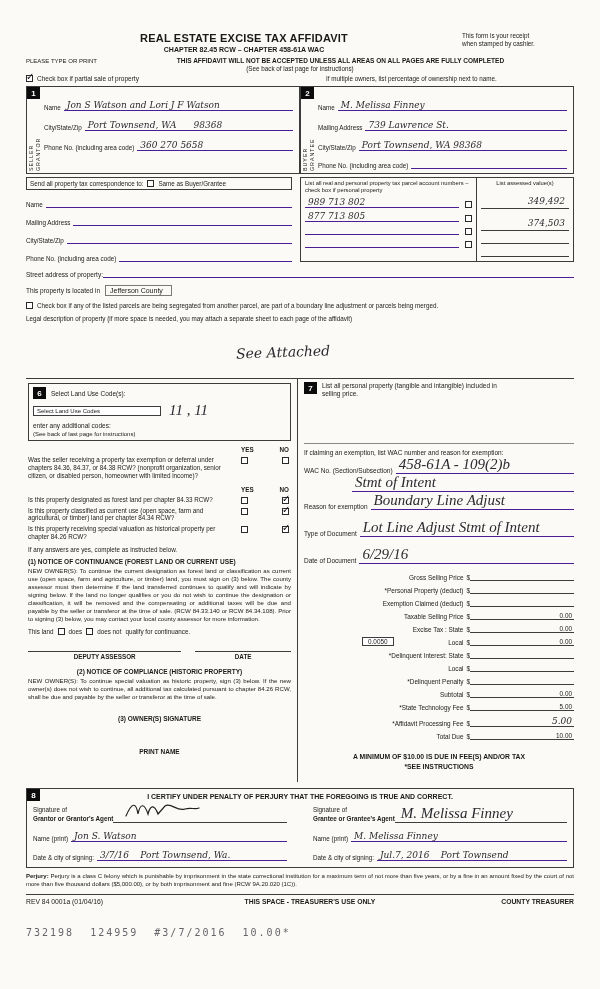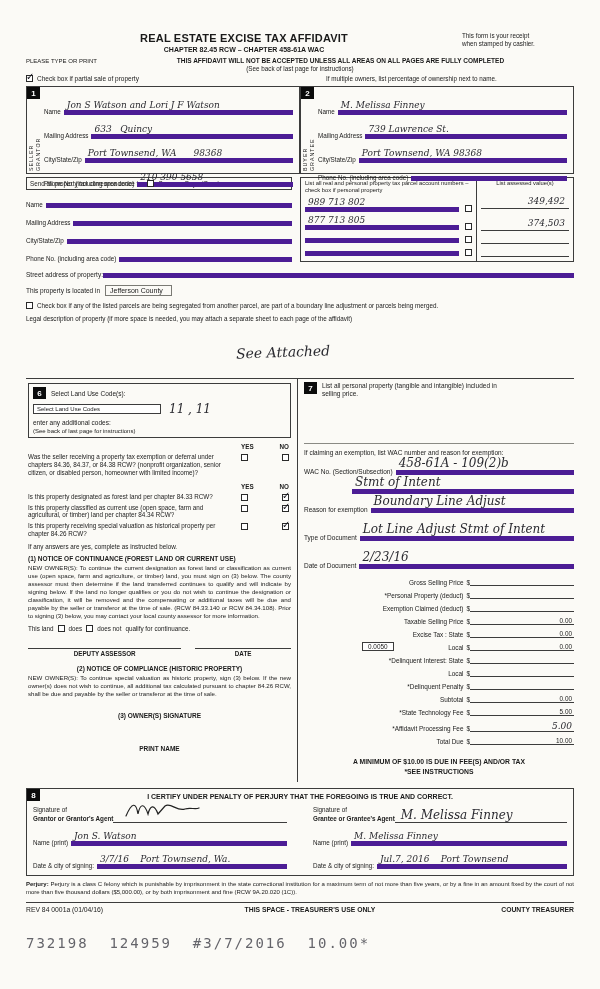--- a/index.html
+++ b/index.html
@@ -6,23 +6,23 @@
   html,body { background:#9a9a9a; }
   .page {
     width:600px; height:989px; margin:0 auto; background:#fbfaf6;
     font-family:"Liberation Sans", sans-serif; color:#1a1a1a;
     position:relative; padding:18px 26px 0; overflow:hidden;
   }
   .t6 { font-size:6px; } .t65 { font-size:6.5px; }
   .b { font-weight:bold; }
   .pre { white-space:pre; }
   .hw { font-family:"DejaVu Serif", serif; font-style:italic; color:#2a2a30; font-size:9px; white-space:pre; }
-  .hw-lg { font-size:12px; }
+  .hw-lg { font-size:15px;font-family:Liberation Serif, serif; }
   .row { display:flex; align-items:flex-end; }
-  .fill { flex:1; border-bottom:5px solid #4c1d95; min-height:9px; display:flex; align-items:flex-end; padding:0 3px; }
+  .fill { flex:1; border-bottom:1px solid #4c1d95; min-height:9px; display:flex; align-items:flex-end; padding:0 3px; }
   .cb { display:inline-block; width:7px; height:7px; border:1px solid #2a2a2a; background:#fff; position:relative; flex:none; }
   .cb.checked::after { content:"✓"; position:absolute; left:-1px; top:-5px; font-size:10px; color:#16161c; font-family:"DejaVu Serif", serif; }
   .numbox { width:13px; height:12px; background:#0b0b0b; color:#fff; font-size:8px; font-weight:bold;
             display:flex; align-items:center; justify-content:center; flex:none; }
 
   
   .hdr { display:flex; align-items:flex-start; }
   .logo-block { width:150px; display:flex; gap:4px; }
   .logo-text { line-height:1.05; }
   .logo-rev { font-family:"DejaVu Serif", serif; font-style:italic; font-weight:bold; font-size:13px; }
@@ -112,21 +112,21 @@
   .sig-svg { position:absolute; left:10px; bottom:-2px; }
   .sig-hw { position:absolute; left:6px; bottom:0; }
   .cert-field { display:flex; align-items:flex-end; margin-top:8px; font-size:6.3px; }
   .cert-field .lbl { flex:none; margin-right:3px; }
 
   .perjury { font-size:6px; line-height:1.3; text-align:justify; margin-top:5px; }
   .footer-row { display:flex; border-top:1px solid #3c3c3c; margin-top:5px; padding-top:3px; font-size:6.8px; }
   .footer-row .f-left { width:170px; }
   .footer-row .f-mid { flex:1; text-align:center; font-weight:bold; }
   .footer-row .f-right { width:150px; text-align:right; font-weight:bold; }
-  .stamp { margin-top:22px; font-family:"DejaVu Sans Mono", monospace; font-size:14px; letter-spacing:2px; color:#4a4a52; opacity:0.85; }
+  .stamp { margin-top:22px; font-family:"DejaVu Sans Mono", monospace; font-size:10px; letter-spacing:2px; color:#4a4a52; opacity:0.85; }
 </style>
 </head>
 <body>
 
 <div class="page">
 
   <div class="hdr">
     <div class="title-block">
       <div class="title">REAL ESTATE EXCISE TAX AFFIDAVIT</div>
       <div class="chapter">CHAPTER 82.45 RCW – CHAPTER 458-61A WAC</div>
@@ -158,35 +158,29 @@
         <span>SELLER</span>
         <span>GRANTOR</span>
       </div>
       <div class="pfield">
         <span class="lbl">Name</span>
         <span class="fill">
             <span class="hw">Jon S Watson and Lori J F Watson</span>
           </span>
       </div>
       <div class="pfield">
-        <span class="lbl">Mailing Address</span>
-        <span class="fill">
-            <span class="hw">633   Quincy</span>
-          </span>
-      </div>
-      <div class="pfield">
         <span class="lbl">City/State/Zip</span>
         <span class="fill">
             <span class="hw">Port Townsend, WA      98368</span>
           </span>
       </div>
       <div class="pfield">
         <span class="lbl">Phone No. (including area code)</span>
         <span class="fill">
-            <span class="hw">210 390 5658</span>
+            <span class="hw">360 270 5658</span>
           </span>
       </div>
     </div>
 
     <div class="party-box">
       <div class="numbox">2</div>
       <div class="side-label">
         <span>BUYER</span>
         <span>GRANTEE</span>
       </div>
@@ -405,21 +399,21 @@
 
       <div class="doc-line">
         <span class="lbl" style="flex:none; margin-right:3px;">Type of Document</span>
         <span class="fill">
             <span class="hw hw-lg">Lot Line Adjust Stmt of Intent</span>
           </span>
       </div>
       <div class="doc-line">
         <span class="lbl" style="flex:none; margin-right:3px;">Date of Document</span>
         <span class="fill">
-            <span class="hw hw-lg">2/23/16</span>
+            <span class="hw hw-lg">6/29/16</span>
           </span>
       </div>
 
       <div class="fees">
         <div class="fee-row">
           <span class="fee-label">Gross Selling Price</span>
           <span>$</span>
           <span class="fee-line">
               <span></span>
             </span>

